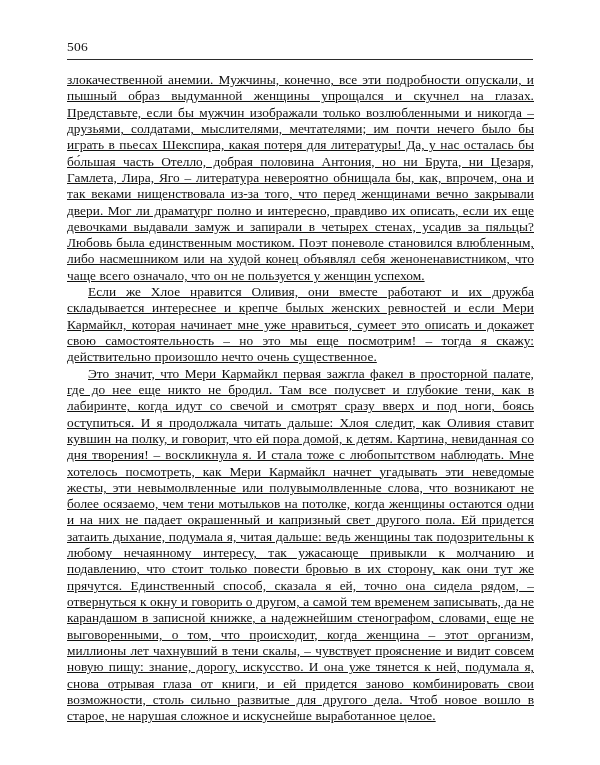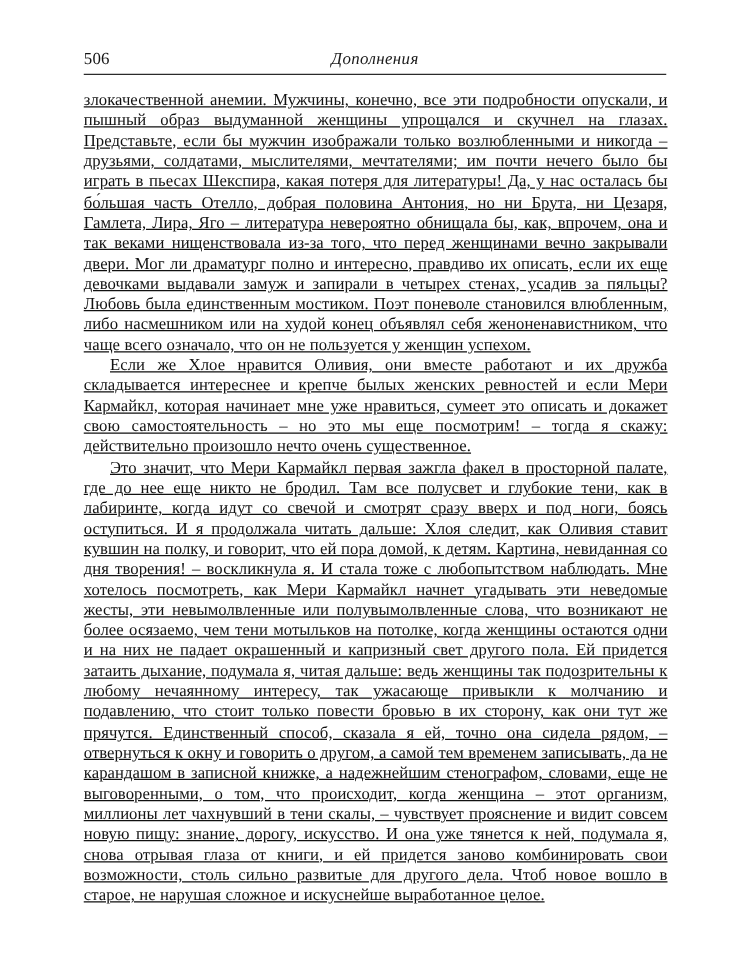--- a/index.html
+++ b/index.html
@@ -98,21 +98,20 @@
     display: none;
   }
 </style>
 </head>
 <body>
 
 <div class="page">
 
   <div class="running-head">
     <span class="folio">506</span>
-    <span class="head-title">Дополнения</span>
   </div>
 
   <div class="head-rule"></div>
 
   <div class="textblock">
     <p class="para no-stretch">злокачественной анемии. Мужчины, конечно, все эти подробности опускали, и пышный образ выдуманной женщины упрощался и скучнел на глазах. Представьте, если бы мужчин изображали только возлюбленными и никогда – друзьями, солдатами, мыслителями, мечтателями; им почти нечего было бы играть в пьесах Шекспира, какая потеря для литературы! Да, у нас осталась бы бо́льшая часть Отелло, добрая половина Антония, но ни Брута, ни Цезаря, Гамлета, Лира, Яго – литература невероятно обнищала бы, как, впрочем, она и так веками нищенствовала из-за того, что перед женщинами вечно закрывали двери. Мог ли драматург полно и интересно, правдиво их описать, если их еще девочками выдавали замуж и запирали в четырех стенах, усадив за пяльцы? Любовь была единственным мостиком. Поэт поневоле становился влюбленным, либо насмешником или на худой конец объявлял себя женоненавистником, что чаще всего означало, что он не пользуется у женщин успехом.</p>
     <p class="para indent no-stretch">Если же Хлое нравится Оливия, они вместе работают и их дружба складывается интереснее и крепче былых женских ревностей и если Мери Кармайкл, которая начинает мне уже нравиться, сумеет это описать и докажет свою самостоятельность – но это мы еще посмотрим! – тогда я скажу: действительно произошло нечто очень существенное.</p>
     <p class="para indent no-stretch">Это значит, что Мери Кармайкл первая зажгла факел в просторной палате, где до нее еще никто не бродил. Там все полусвет и глубокие тени, как в лабиринте, когда идут со свечой и смотрят сразу вверх и под ноги, боясь оступиться. И я продолжала читать дальше: Хлоя следит, как Оливия ставит кувшин на полку, и говорит, что ей пора домой, к детям. Картина, невиданная со дня творения! – воскликнула я. И стала тоже с любопытством наблюдать. Мне хотелось посмотреть, как Мери Кармайкл начнет угадывать эти неведомые жесты, эти невымолвленные или полувымолвленные слова, что возникают не более осязаемо, чем тени мотыльков на потолке, когда женщины остаются одни и на них не падает окрашенный и капризный свет другого пола. Ей придется затаить дыхание, подумала я, читая дальше: ведь женщины так подозрительны к любому нечаянному интересу, так ужасающе привыкли к молчанию и подавлению, что стоит только повести бровью в их сторону, как они тут же прячутся. Единственный способ, сказала я ей, точно она сидела рядом, – отвернуться к окну и говорить о другом, а самой тем временем записывать, да не карандашом в записной книжке, а надежнейшим стенографом, словами, еще не выговоренными, о том, что происходит, когда женщина – этот организм, миллионы лет чахнувший в тени скалы, – чувствует прояснение и видит совсем новую пищу: знание, дорогу, искусство. И она уже тянется к ней, подумала я, снова отрывая глаза от книги, и ей придется заново комбинировать свои возможности, столь сильно развитые для другого дела. Чтоб новое вошло в старое, не нарушая сложное и искуснейше выработанное целое.</p>
   </div>
 

